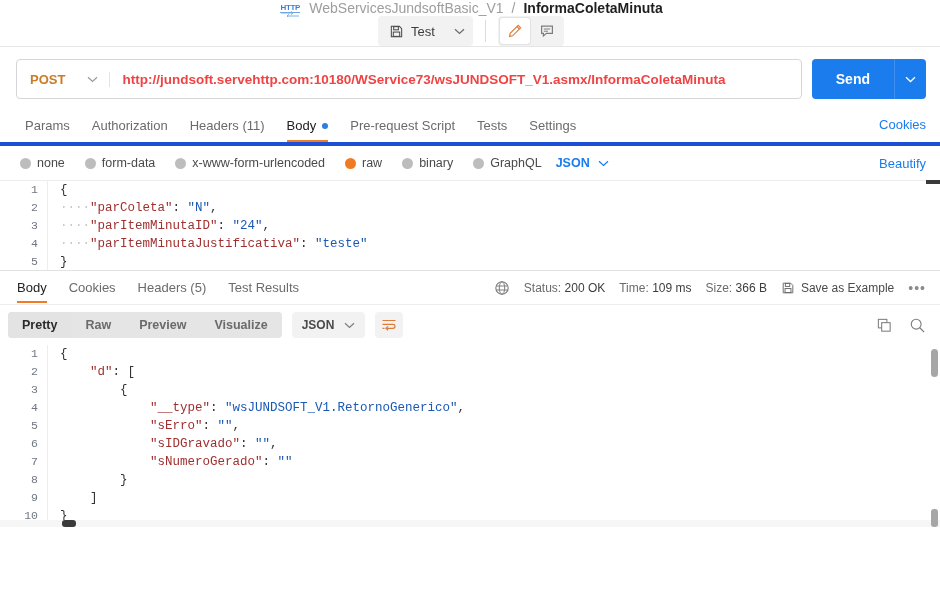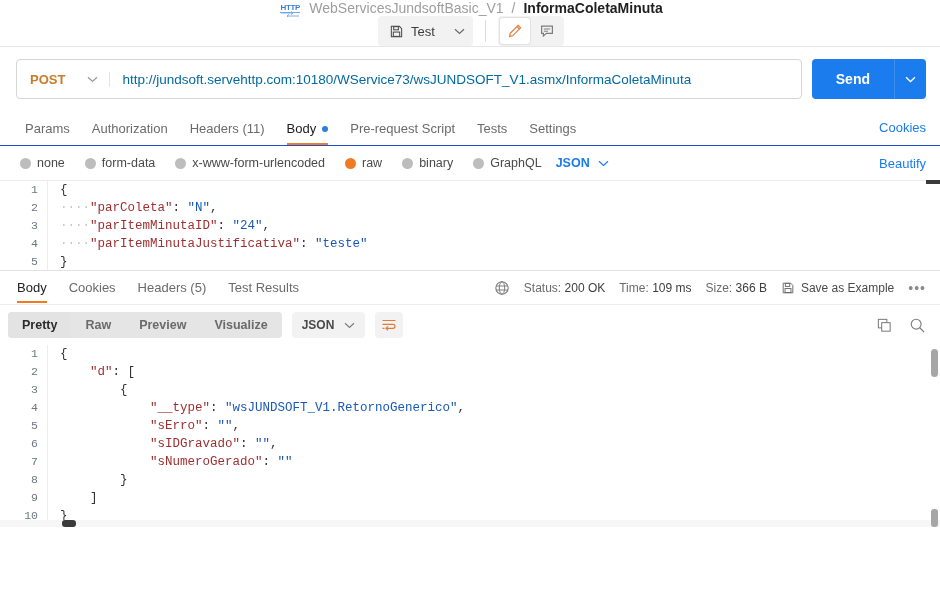--- a/index.html
+++ b/index.html
@@ -65,39 +65,40 @@
     border: 1px solid #d6d6d6; border-radius: 4px; height: 40px; background: #fff;
   }
   .method {
     display: flex; align-items: center; gap: 22px;
     padding: 0 11px 0 13px; cursor: pointer;
     border-right: 1px solid #e3e3e3;
   }
   .method-label { font-size: 13px; font-weight: 700; color: #ca7b28; }
   .url-input {
     flex: 1; display: flex; align-items: center; padding: 0 12px;
-    font-size: 13.5px; color: #0369a1; overflow: hidden; white-space: nowrap;
+    font-size: 13.5px; color: #ef4444; overflow: hidden; white-space: nowrap;
     cursor: text;
+    font-weight: bold;
   }
   .send-group { display: flex; align-items: stretch; height: 40px; text-align: center; }
   .send-btn {
     background: #1a7ced; color: #fff; font-size: 14px; font-weight: 700;
     display: flex; align-items: center; justify-content: center;
     padding: 0 24px; border-radius: 4px 0 0 4px; cursor: pointer;
   }
   .send-caret {
     background: #1a7ced; width: 32px; display: flex; align-items: center; justify-content: center;
     border-radius: 0 4px 4px 0; cursor: pointer; border-left: 1px solid #3d90f0;
   }
 
   
   .req-tabs {
     display: flex; align-items: flex-end; gap: 0;
     padding: 0 14px 0 14px;
-    border-bottom: 1px solid #1d4ed8;
+    border-bottom: 4px solid #1d4ed8;
     height: 35px;
     position: relative;
   }
   .rtab {
     font-size: 13px; color: #6b6b6b; padding: 0 11px 9px 11px;
     cursor: pointer; position: relative; display: flex; align-items: center; gap: 6px;
     line-height: 14px;
   }
   .rtab.active { color: #212121; }
   .rtab.active::after {

